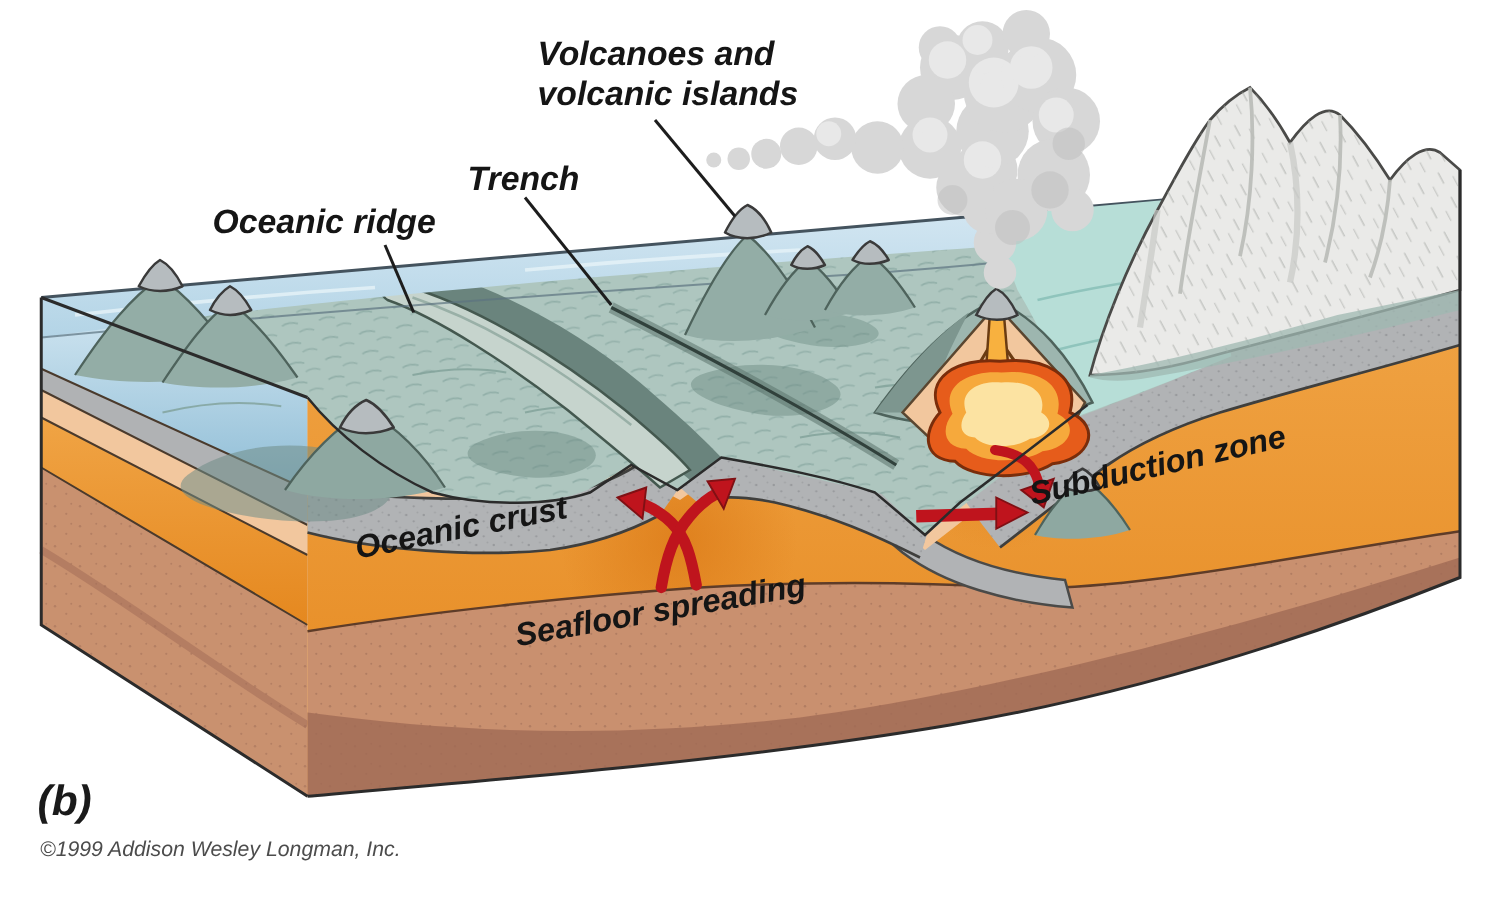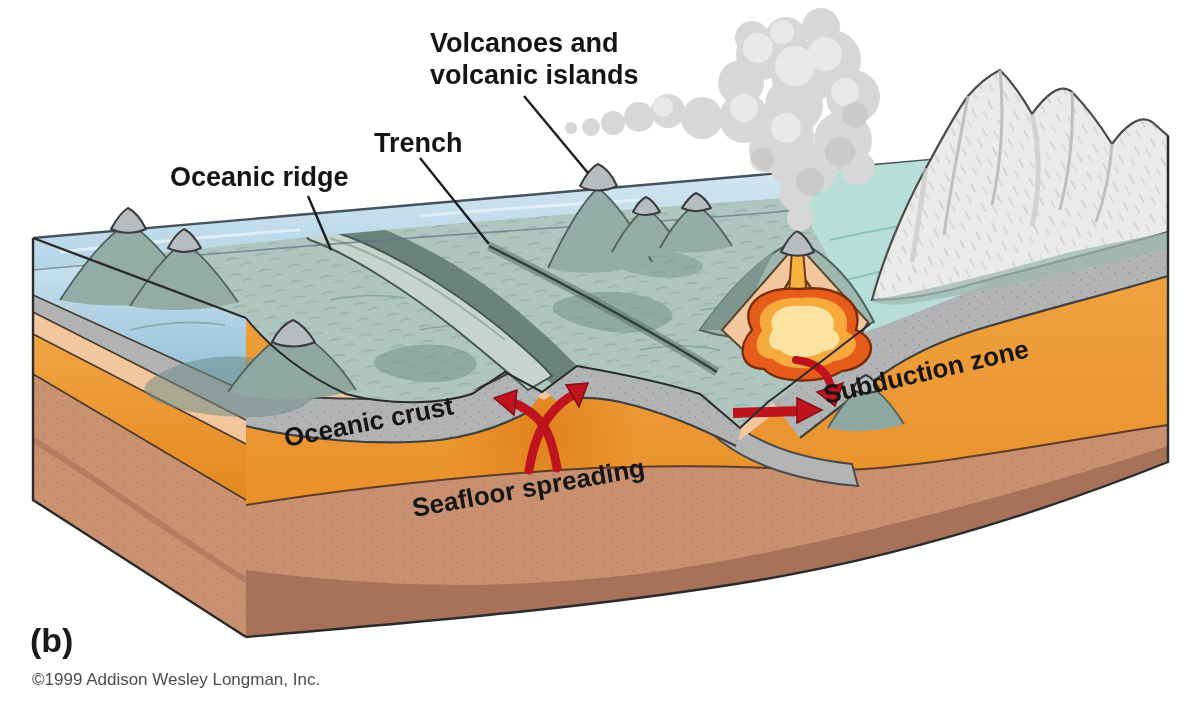--- a/index.html
+++ b/index.html
@@ -1,17 +1,17 @@
 <!DOCTYPE html>
 <html><head>
 <meta charset="utf-8">
 <style>
   html,body{margin:0;padding:0;background:#ffffff;}
   .stage{position:relative;width:1200px;height:720px;background:#fff;overflow:hidden;
-         font-family:"Liberation Sans", sans-serif;}
+         font-family:"Liberation Sans", sans-serif;font-style:italic;}
   svg{display:block}
   .lbl{font-family:"Liberation Sans", sans-serif;font-weight:bold;fill:#151515;}
   .cap{font-family:"Liberation Sans", sans-serif;font-weight:bold;fill:#1a1a1a;}
   .cop{font-family:"Liberation Sans", sans-serif;font-weight:normal;fill:#4c4c4c;}
 </style>
 </head>
 <body>
 
 <div class="stage">
 <svg width="1200" height="720" viewBox="0 0 1200 720">

